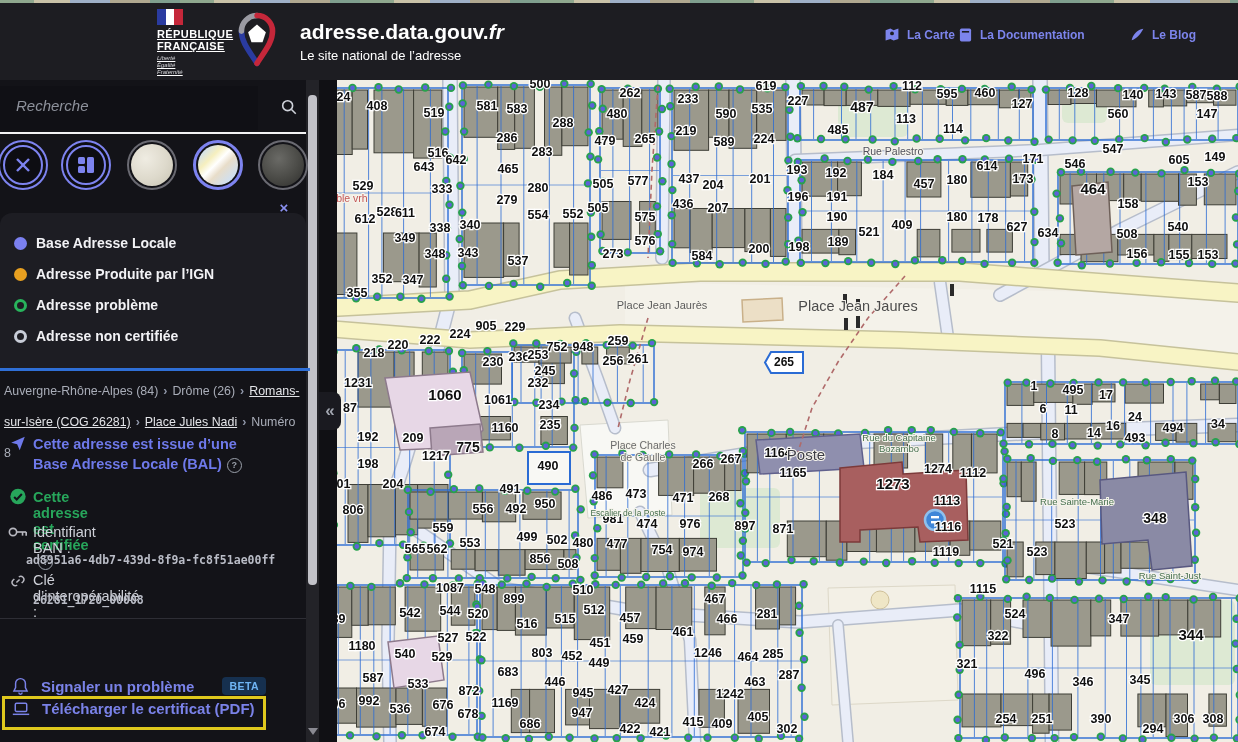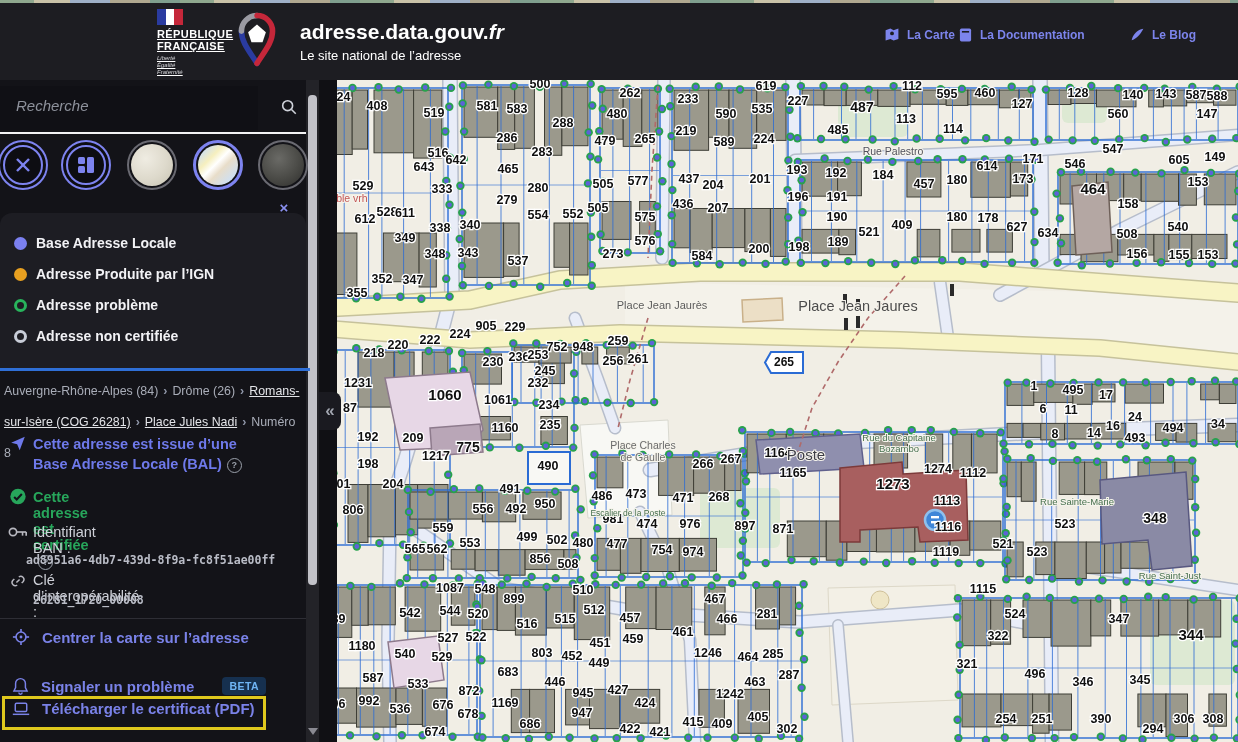--- a/index.html
+++ b/index.html
@@ -1901,31 +1901,20 @@
       <path d="M8 12 L12 8" stroke="#b8b8c0" stroke-width="1.8"></path>
       <path d="M11 5 a4 4 0 0 1 5.6 5.6 l-2 2" fill="none" stroke="#b8b8c0" stroke-width="1.8"></path>
       <path d="M9 15 a4 4 0 0 1 -5.6 -5.6 l2 -2" fill="none" stroke="#b8b8c0" stroke-width="1.8"></path>
       </svg>
     <div class="id-label abs" style="left:33px;top:0;">Clé d’interopérabilité :</div>
     <div class="id-value abs" style="left:33px;top:21px;">26281_1720_00008</div>
   </div>
 
   <div id="divider1" class="abs"></div>
 
-  <div class="action abs" style="left:12px;top:548px;">
-    <svg width="18" height="18" viewBox="0 0 20 20">
-      <circle cx="10" cy="10" r="5.5" fill="none" stroke="#7a82e8" stroke-width="1.8"></circle>
-      <circle cx="10" cy="10" r="1.6" fill="#7a82e8"></circle>
-      <line x1="10" y1="1" x2="10" y2="4.5" stroke="#7a82e8" stroke-width="1.8"></line>
-        <line x1="10" y1="15.5" x2="10" y2="19" stroke="#7a82e8" stroke-width="1.8"></line>
-      <line x1="1" y1="10" x2="4.5" y2="10" stroke="#7a82e8" stroke-width="1.8"></line>
-        <line x1="15.5" y1="10" x2="19" y2="10" stroke="#7a82e8" stroke-width="1.8"></line>
-      </svg>
-    <span>Centrer la carte sur l’adresse</span>
-  </div>
   <div class="action abs" style="left:12px;top:597px;">
     <svg width="17" height="18" viewBox="0 0 20 22">
       <path d="M10 2 a6 6 0 0 1 6 6 v5 l2 4 H2 l2 -4 v-5 a6 6 0 0 1 6 -6 Z" fill="none" stroke="#7a82e8" stroke-width="1.8"></path>
       <path d="M8 19 a2 2 0 0 0 4 0" fill="none" stroke="#7a82e8" stroke-width="1.8"></path>
       </svg>
     <span>Signaler un problème</span>
     <span class="badge-beta">BETA</span>
   </div>
   <div id="highlight-box" class="abs"></div>
   <div class="action abs" style="left:12px;top:620px;">

